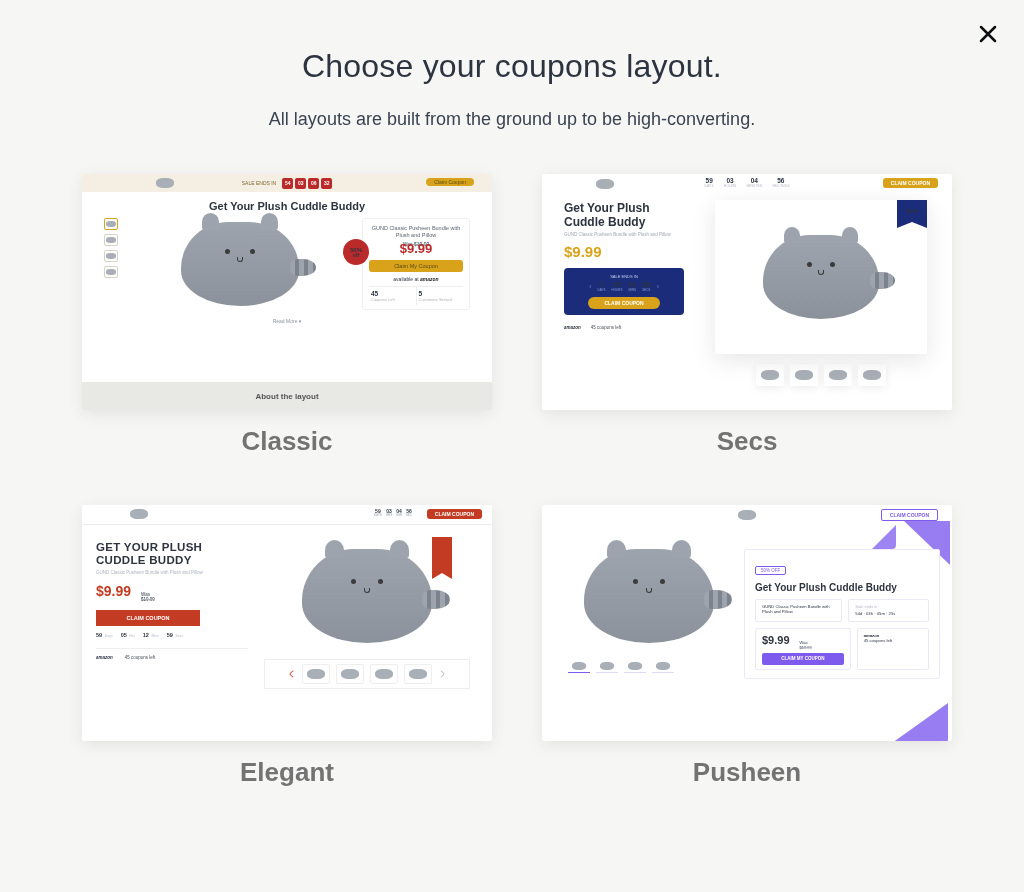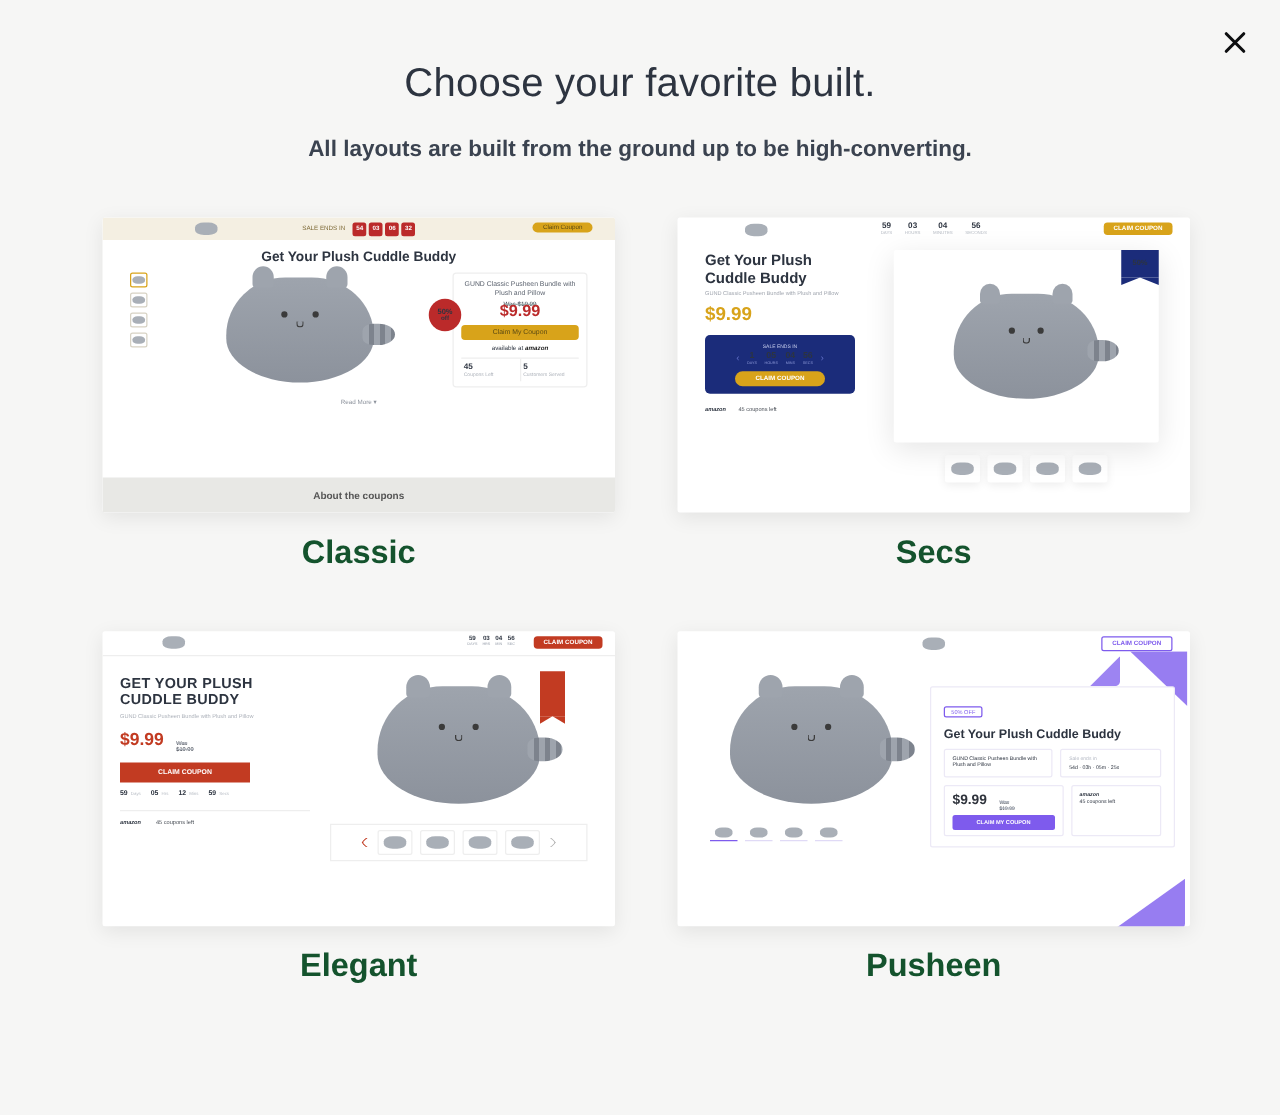--- a/index.html
+++ b/index.html
@@ -15,27 +15,27 @@
     --violet2:#7e5bed;
   }
   *{box-sizing:border-box;font-family:"Helvetica Neue",Helvetica,Arial,sans-serif;color:var(--text)}
   html,body{margin:0;padding:0;background:var(--page-bg);width:100%;min-height:100%}
   body{width:1024px;height:892px;overflow:hidden;position:relative}
 
   .close{position:absolute;top:24px;right:26px;cursor:pointer}
   .close svg{width:20px;height:20px;stroke:#0d0e10;stroke-width:2.5;stroke-linecap:round}
 
   h1.title{margin:48px 0 0;text-align:center;font-size:32px;font-weight:400;letter-spacing:.2px}
-  p.sub{margin:24px 0 0;text-align:center;font-size:18px;font-weight:700;color:#3b4350}
+  p.sub{margin:24px 0 0;text-align:center;font-size:18px;font-weight:400;color:#3b4350}
 
   .grid{display:grid;grid-template-columns:1fr 1fr;column-gap:50px;row-gap:48px;padding:44px 82px 0}
 
   .option{display:flex;flex-direction:column;align-items:center;cursor:pointer}
   .option .card{width:410px;height:236px;background:#fff;box-shadow:var(--card-shadow);border-radius:2px;position:relative;overflow:hidden}
-  .option .name{margin-top:16px;font-size:26px;font-weight:600;color:#14532d}
+  .option .name{margin-top:16px;font-size:26px;font-weight:600;color:#737373}
 
   
   .cat{position:relative;border-radius:40% 42% 50% 50%/55% 55% 42% 42%;background:linear-gradient(180deg,#9ea4ad,#8c929c)}
   .cat::before,.cat::after{content:"";position:absolute;width:14%;height:20%;background:#9ea4ad;top:-10%;border-radius:60% 60% 20% 20%}
   .cat::before{left:18%}
   .cat::after{right:18%}
   .cat .face{position:absolute;left:36%;top:32%;width:28%;height:22%}
   .cat .face .e{position:absolute;width:5px;height:5px;border-radius:50%;background:#3b3b3b;top:0}
   .cat .face .e.l{left:6%}
   .cat .face .e.r{right:6%}
@@ -173,21 +173,21 @@
 </style>
 </head>
 <body>
 
 <div class="close">
   <svg viewBox="0 0 20 20">
       <path d="M3 3 L17 17 M17 3 L3 17"></path>
     </svg>
 </div>
 
-<h1 class="title">Choose your favorite built.</h1>
+<h1 class="title">Choose your coupons layout.</h1>
 <p class="sub">All layouts are built from the ground up to be high-converting.</p>
 
 <div class="grid">
 
   <div class="option">
     <div class="card classic">
       <div class="topbar">
         <span class="lg mini-cat"></span>
         <span class="se">SALE ENDS IN</span>
         <span class="dd">
@@ -236,21 +236,21 @@
             <div class="btn">Claim My Coupon</div>
             <div class="az">available at <b>amazon</b></div>
             <div class="row">
               <div><span>45</span><small>Coupons Left</small></div>
               <div><span>5</span><small>Customers Served</small></div>
             </div>
           </div>
         </div>
         <div class="rm">Read More ▾</div>
       </div>
-      <div class="about">About the coupons</div>
+      <div class="about">About the layout</div>
     </div>
     <div class="name">Classic</div>
   </div>
 
   <div class="option">
     <div class="card bold">
       <div class="topbar">
         <span class="lg mini-cat"></span>
         <div class="cd">
           <div><span>59</span><small>DAYS</small></div>

